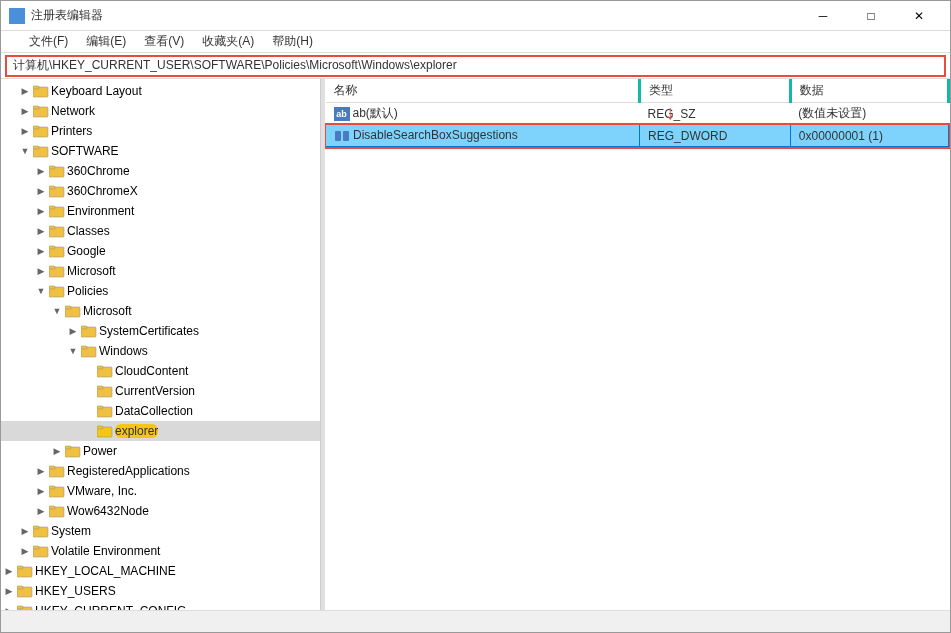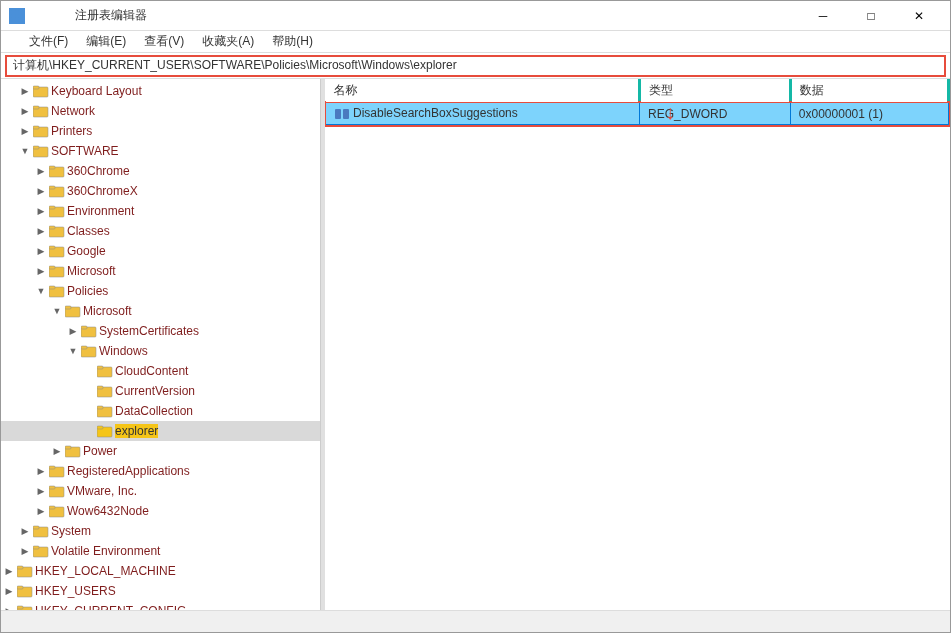--- a/index.html
+++ b/index.html
@@ -44,21 +44,20 @@
       background: #4a90d9;
       display: flex;
       align-items: center;
       justify-content: center;
       font-size: 10px;
       color: white;
     }
     .title-text {
       font-size: 12px;
       color: #333;
-      margin-left: 44px;
     }
     .title-controls {
       display: flex;
       gap: 2px;
     }
     .title-btn {
       width: 46px;
       height: 30px;
       border: none;
       background: transparent;
@@ -162,25 +161,26 @@
       flex-shrink: 0;
       margin-right: 2px;
       position: relative;
     }
     .folder-icon svg {
       width: 16px;
       height: 14px;
     }
     .tree-label {
       font-size: 12px;
-      color: #7f1d1d;
+      color: #000000;
     }
     .tree-item.highlighted .tree-label {
       background: #f5c518;
       color: #333;
+      border-radius: 6px;
     }
 
     
     .tree-panel::-webkit-scrollbar { width: 12px; }
     .tree-panel::-webkit-scrollbar-track { background: #f0f0f0; }
     .tree-panel::-webkit-scrollbar-thumb { background: #c1c1c1; border: 1px solid #a0a0a0; }
 
     
     .detail-table {
       width: 100%;
@@ -563,20 +563,25 @@
         </div>
         <table class="detail-table">
           <thead>
             <tr>
               <th>名称</th>
               <th>类型</th>
               <th>数据</th>
             </tr>
           </thead>
           <tbody id="detail-tbody">
+          <tr>
+                <td><span style="display:inline-block;width:16px;height:14px;background:#4a7abf;color:white;font-size:9px;font-weight:bold;text-align:center;line-height:14px;margin-right:3px;vertical-align:middle;">ab</span><span>ab(默认)</span></td>
+                <td>REG_SZ</td>
+                <td>(数值未设置)</td>
+              </tr>
               <tr class="selected-row" style="outline: rgb(231, 76, 60) solid 2px;">
                 <td><span style="display:inline-block;width:16px;height:14px;margin-right:3px;vertical-align:middle;">
       <svg width="16" height="14" viewBox="0 0 16 14" xmlns="http://www.w3.org/2000/svg">
         <rect x="1" y="2" width="6" height="10" fill="#4a7abf" rx="1"></rect>
         <rect x="9" y="2" width="6" height="10" fill="#4a7abf" rx="1"></rect>
       </svg>
     </span><span>DisableSearchBoxSuggestions</span></td>
                 <td>REG_DWORD</td>
                 <td>0x00000001 (1)</td>
               </tr>

